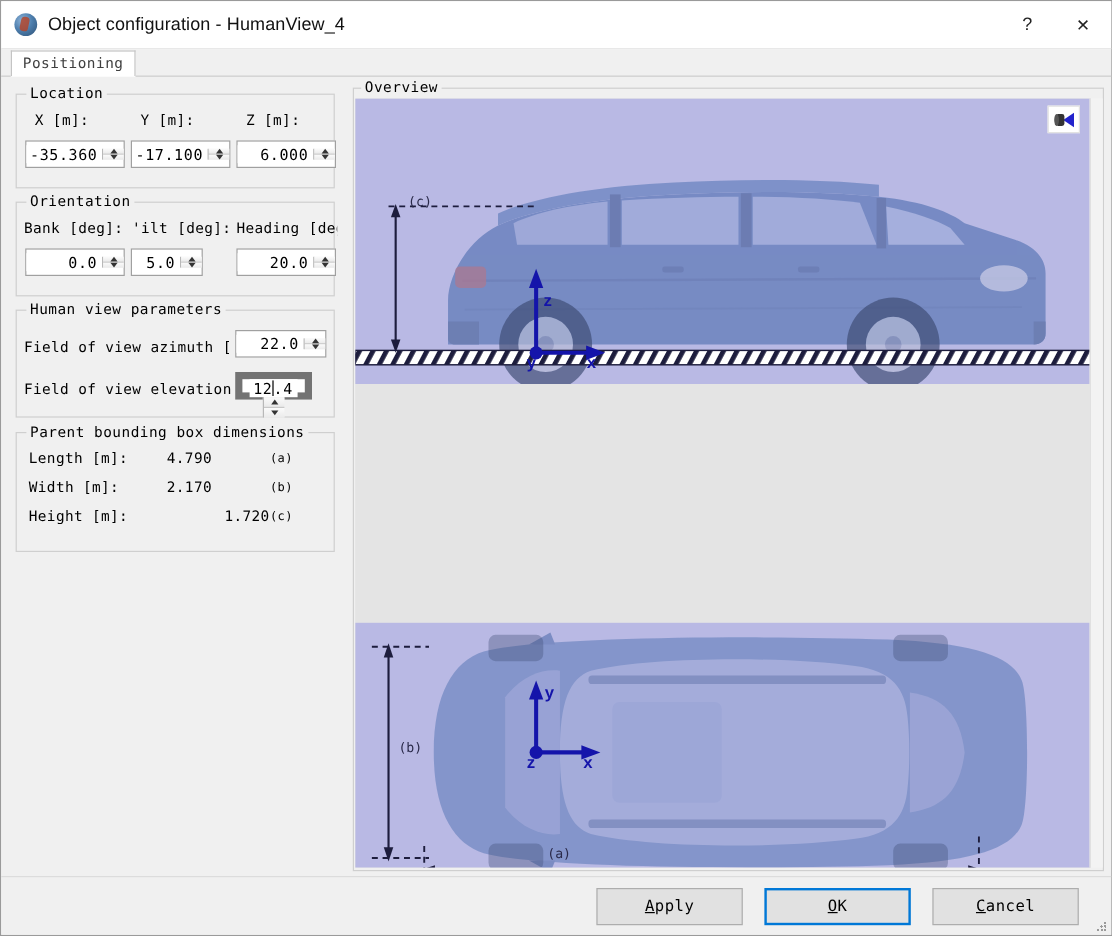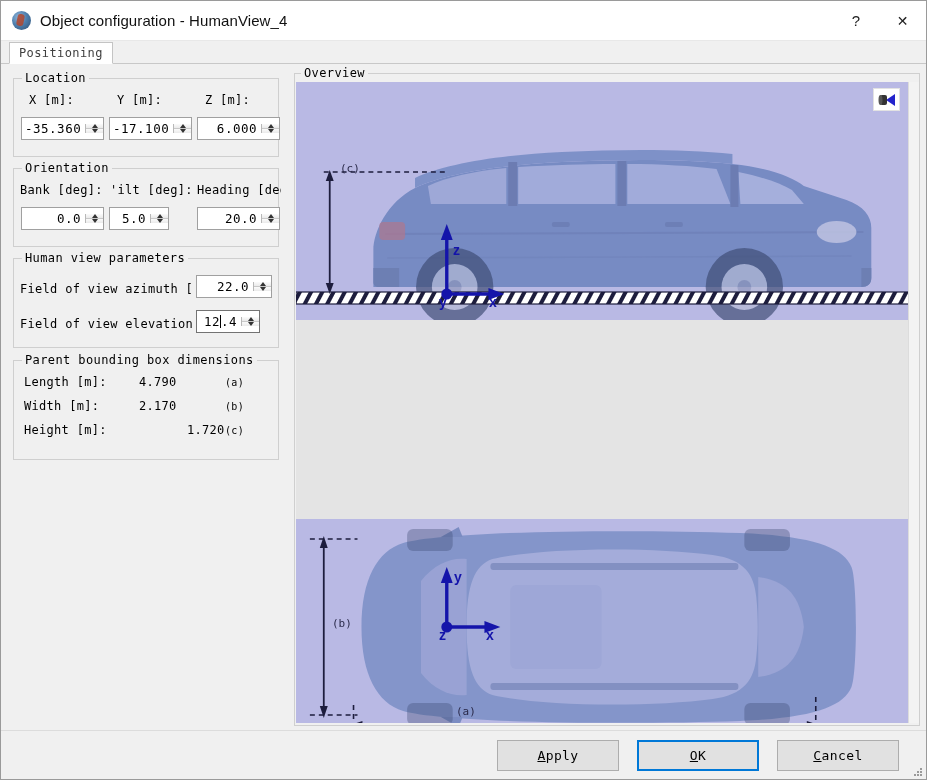--- a/index.html
+++ b/index.html
@@ -279,21 +279,21 @@
             <span>
                 <i class="arrowup"></i>
               </span>
             <span>
                 <i class="arrowdn"></i>
               </span>
           </div>
         </div>
 
         <div class="lbl" style="position:absolute;left:6px;top:58px;text-align:right;">Field of view elevation</div>
-        <div class="spin" style="position:absolute;left:182px;top:51px;width:64px;border:1px solid #737373;">
+        <div class="spin" style="position:absolute;left:182px;top:51px;width:64px;border:6px solid #737373;flex-direction:column;">
           <div class="val">
               <span>12</span>
               <i class="caret"></i>
               <span>.4</span>
             </div>
           <div class="btns">
             <span>
                 <i class="arrowup"></i>
               </span>
             <span>

